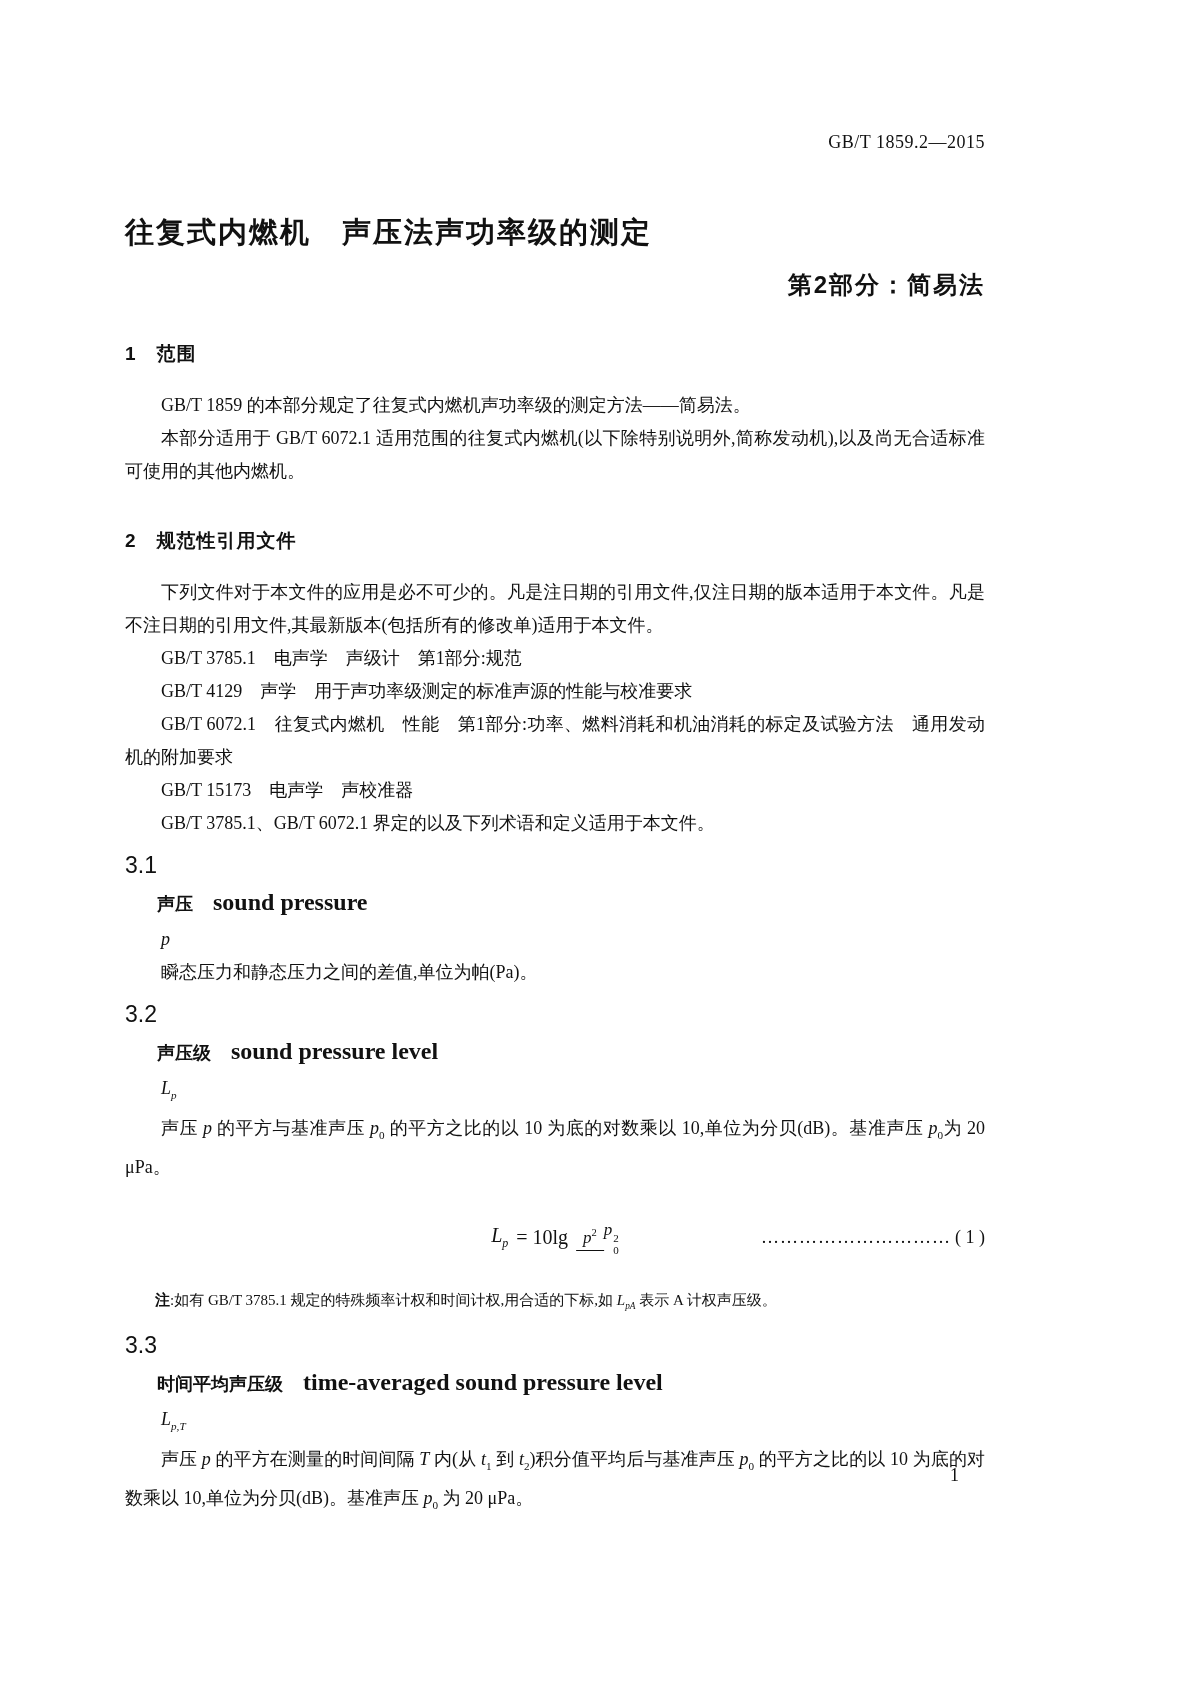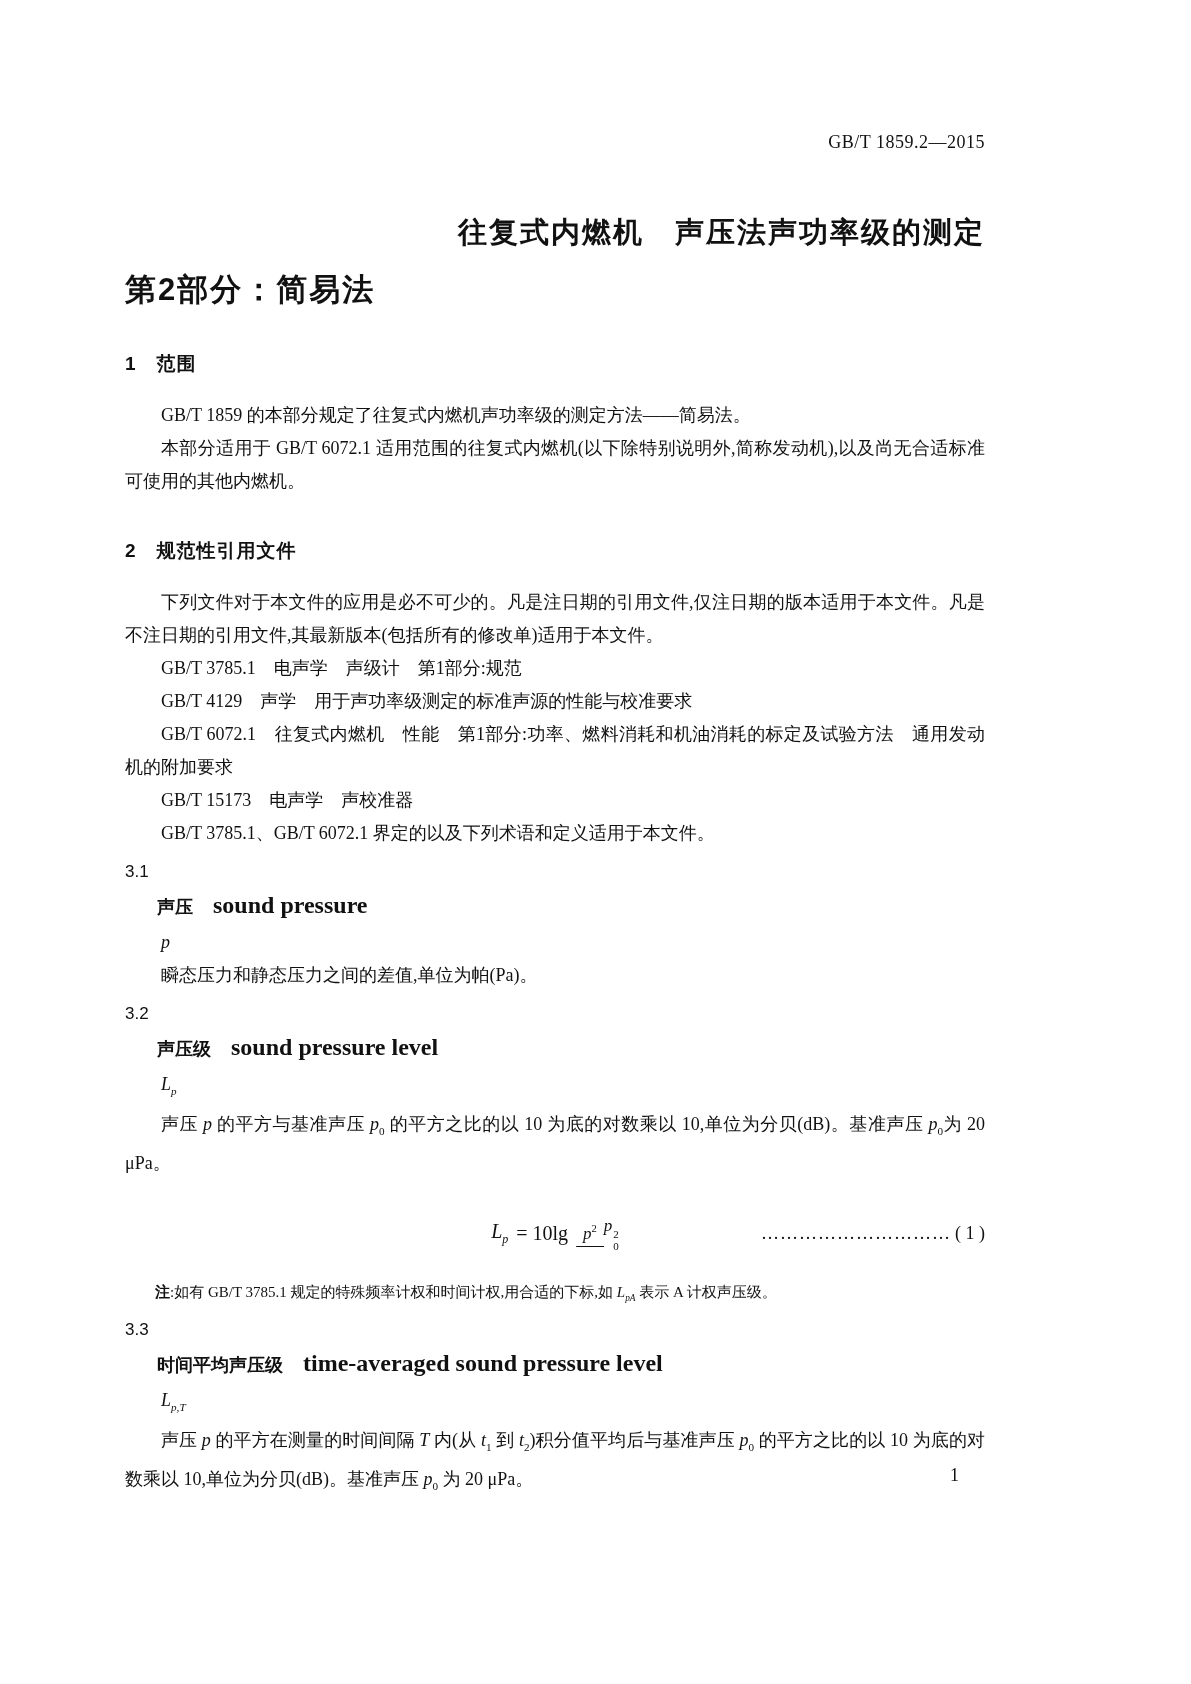--- a/index.html
+++ b/index.html
@@ -17,51 +17,51 @@
     background:#ffffff;
     margin-top:20px;
   }
   .doc-code {
     text-align:right;
     font-size:18px;
     font-family:"Liberation Serif", serif;
     letter-spacing:0.5px;
   }
   .title {
-    text-align:right;
+    text-align:left;
     font-family:"Liberation Sans", sans-serif;
     font-weight:bold;
     font-size:29px;
     letter-spacing:2px;
     margin-top:60px;
   }
   .title2 {
-    text-align:left;
-    font-family:"Liberation Sans", sans-serif;
-    font-weight:bold;
-    font-size:31px;
+    text-align:right;
+    font-family:"Liberation Sans", sans-serif;
+    font-weight:bold;
+    font-size:24px;
     letter-spacing:2px;
     margin-top:16px;
   }
   .sec-heading {
     font-family:Liberation Sans, sans-serif;
     font-weight:bold;
     font-size:19px;
     margin:40px 0 22px 0;
     letter-spacing:1px;
   }
   .body {
     font-size:18px;
     line-height:33px;
     text-align:justify;
   }
   .indent { text-indent:2em; }
   .clause-num {
     font-family:"Liberation Sans", sans-serif;
-    font-size:17px;
+    font-size:23px;
     margin:12px 0 8px 0;
   }
   .term-heading {
     text-indent:2em;
     line-height:30px;
     margin:2px 0 4px 0;
   }
   .term-zh {
     font-family:"Liberation Sans", sans-serif;
     font-weight:bold;
@@ -79,21 +79,21 @@
     line-height:30px;
     margin-bottom:2px;
   }
   i { font-family:"Liberation Serif", serif; font-style:italic; }
   sub { font-size:0.62em; }
   sup { font-size:0.62em; }
   .it { font-style:italic; }
   b.hei { font-family:"Liberation Sans", sans-serif; font-weight:bold; font-style:normal; }
   .note {
     font-size:15px;
-    line-height:20px;
+    line-height:28px;
     text-indent:2em;
     text-align:justify;
     margin:4px 0 8px 0;
   }
   
   .eq-row {
     position:relative;
     height:86px;
     margin:10px 0 6px 0;
   }

